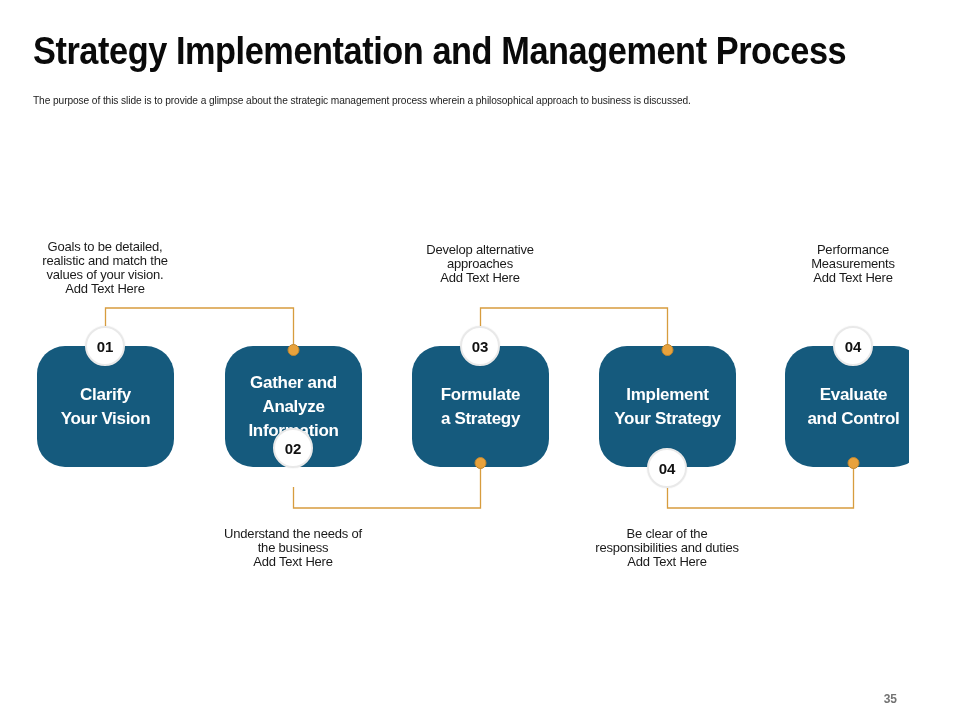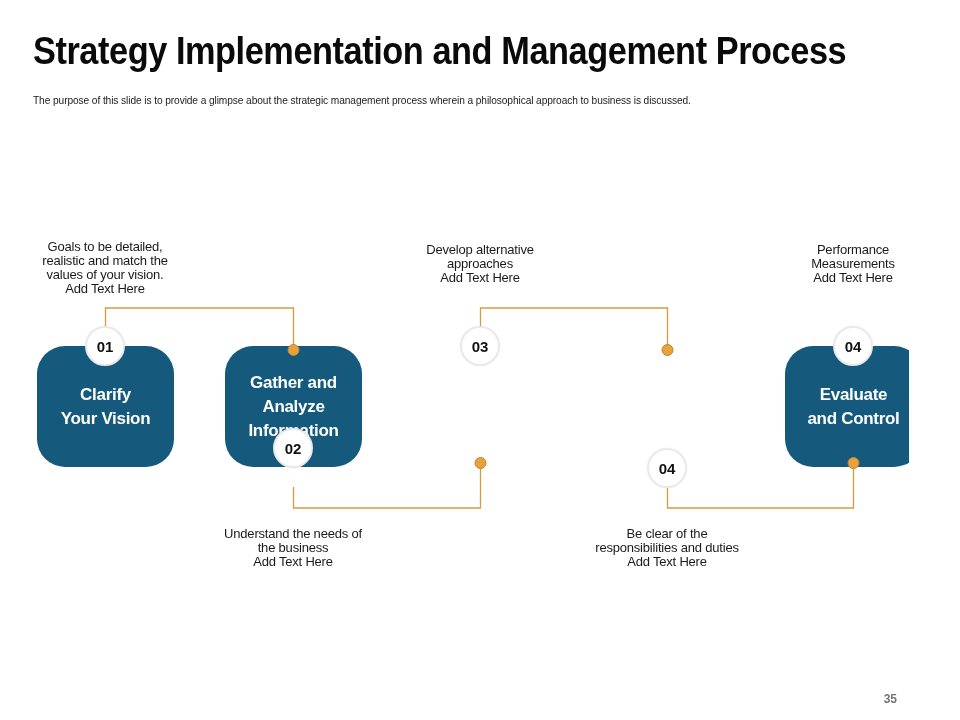--- a/index.html
+++ b/index.html
@@ -118,20 +118,28 @@
 
   <div class="box s2">
     <span class="box-label">Gather and
 Analyze
 Information</span>
   </div>
   <div class="box s1">
     <span class="box-label">Clarify
 Your Vision</span>
   </div>
+  <div class="box s3">
+    <span class="box-label">Formulate
+a Strategy</span>
+  </div>
+  <div class="box s4">
+    <span class="box-label">Implement
+Your Strategy</span>
+  </div>
   <div class="box s5">
     <span class="box-label">Evaluate
 and Control</span>
   </div>
 
   <svg class="connector-layer" viewBox="0 0 960 720" xmlns="http://www.w3.org/2000/svg">
     <polyline points="105.5,327 105.5,308 293.5,308 293.5,348"></polyline>
     <polyline points="293.5,487 293.5,508 480.5,508 480.5,465"></polyline>
     <polyline points="480.5,327 480.5,308 667.5,308 667.5,348"></polyline>
     <polyline points="667.5,487 667.5,508 853.5,508 853.5,465"></polyline>

